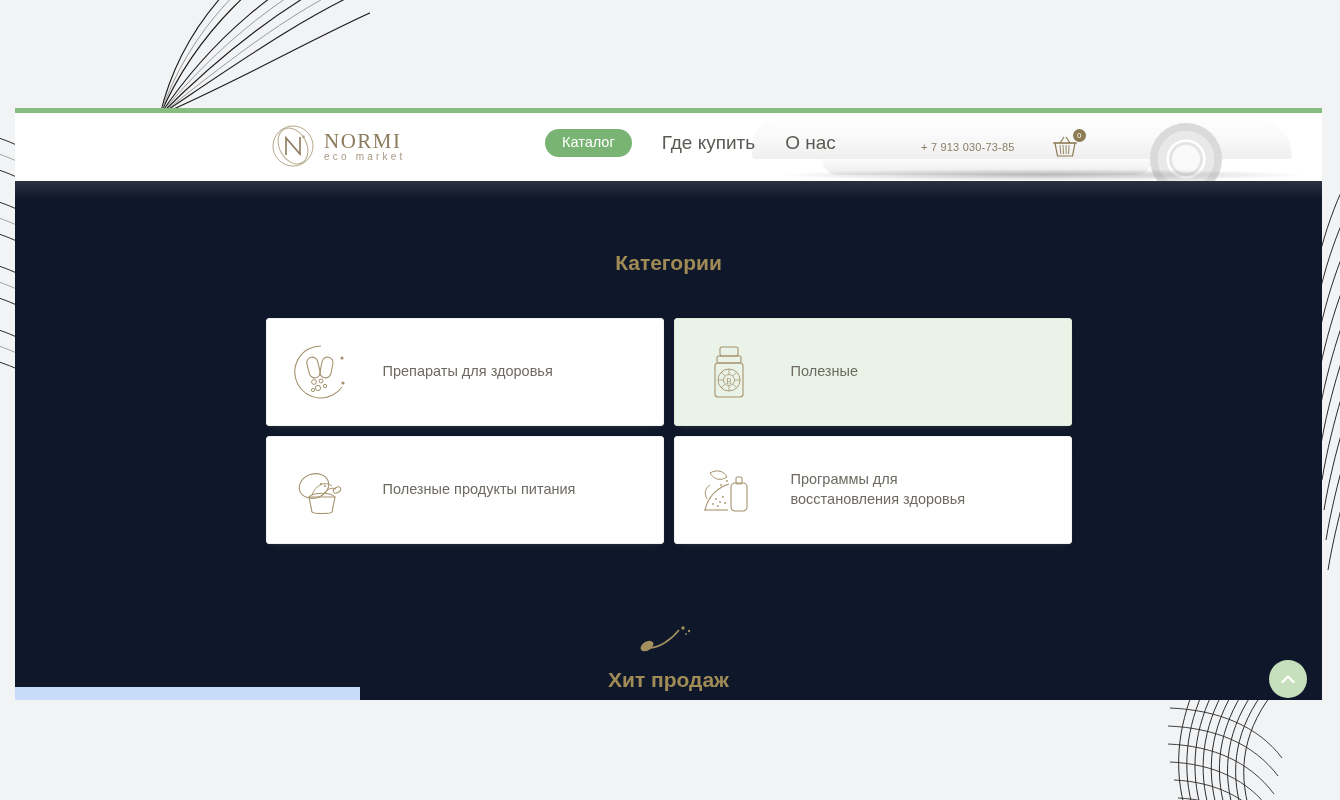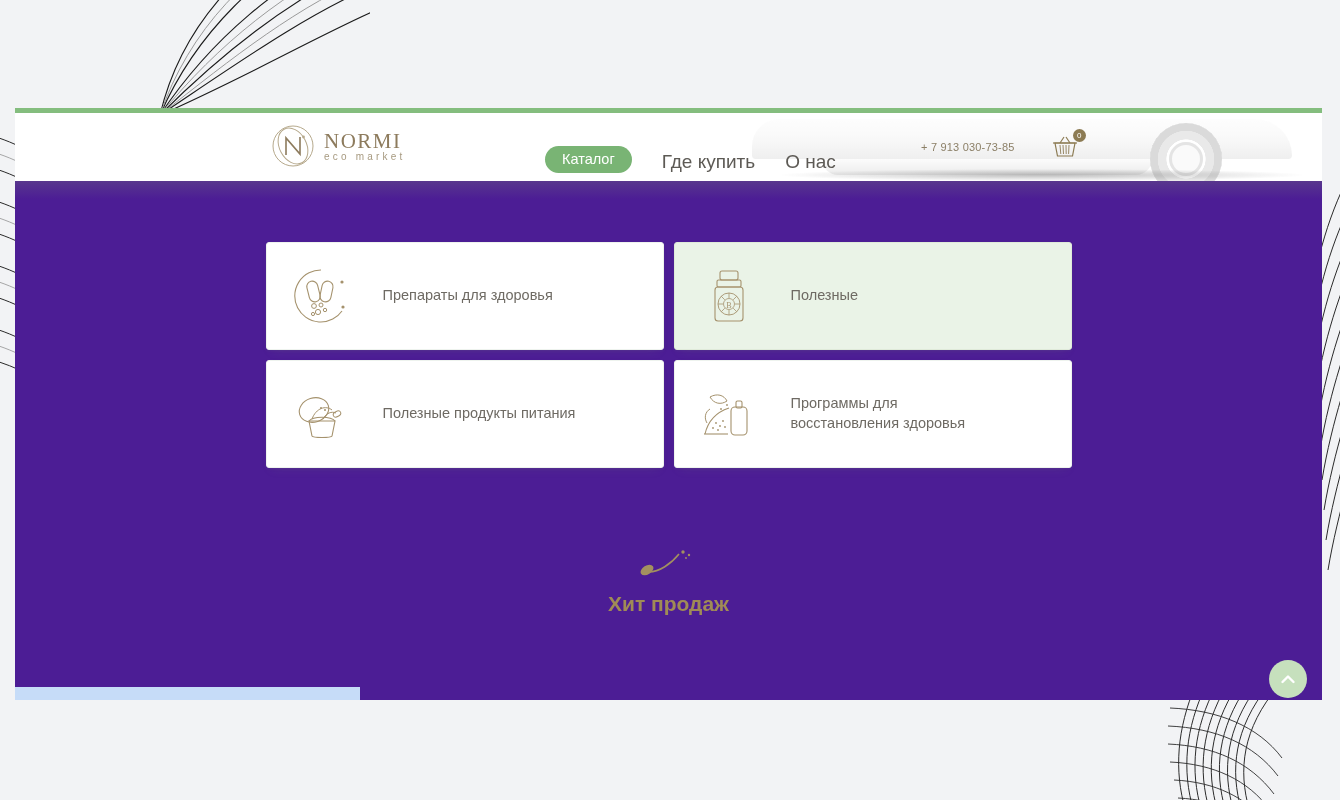--- a/index.html
+++ b/index.html
@@ -19,21 +19,21 @@
   #deco-top-leaf  { left: 140px;  top: -60px; }
   #deco-left-lines{ left: -30px;  top: 120px; }
   #deco-right-lines{ left: 1298px; top: 150px; }
   #deco-bottom-mesh{ left: 1140px; top: 700px; }
 
   
   #page {
     position: absolute;
     left: 15px; top: 108px;
     width: 1307px; height: 592px;
-    background: #4c1d95;
+    background: #0f172a;
     overflow: hidden;
   }
 
   #green-top-bar {
     position: absolute; left: 0; top: 0;
     width: 100%; height: 5px;
     background: #84bd7e;
   }
 
   
@@ -91,21 +91,21 @@
   #logo-text { display: flex; flex-direction: column; line-height: 1; }
   #logo-title {
     font-size: 21px; letter-spacing: 1.5px; color: #8d7b5d; font-weight: 400;
     font-family: "Liberation Serif", serif;
   }
   #logo-sub {
     font-size: 10px; letter-spacing: 3.2px; color: #a79a80; margin-top: 0;
   }
 
   
-  #main-nav { position: absolute; left: 530px; top: 0; height: 60px; display: flex; align-items: flex-end; gap: 30px; }
+  #main-nav { position: absolute; left: 530px; top: 0; height: 60px; display: flex; align-items: center; gap: 30px; }
   #catalog-button {
     background: #79b474; color: #ffffff;
     font-size: 14.5px; padding: 6px 17px 7px; border-radius: 14px;
     border: none; cursor: pointer; line-height: 1;
   }
   .nav-link { font-size: 19px; color: #5d5a55; text-decoration: none; cursor: pointer; white-space: nowrap; }
 
   
   #header-contact { position: absolute; left: 906px; top: 0; height: 68px; display: flex; align-items: center; gap: 36px; }
   #phone-number { font-size: 11px; color: #8b7f66; letter-spacing: .2px; white-space: nowrap; cursor: pointer; }
@@ -302,20 +302,21 @@
             <span id="cart-badge">0</span>
           </span>
         </div>
 
       </div>
     </div>
     <div id="header-band-shadow"></div>
 
     <div id="content">
 
+      <h2 class="section-title" id="categories-title">Категории</h2>
 
       <div id="categories-grid">
 
         <div class="category-card">
           <span class="category-icon">
             <svg width="62" height="62" viewBox="0 0 62 62">
               <path d="M31 5 A26 26 0 1 0 52 46" fill="none" stroke="#a5926d" stroke-width="1.1"></path>
               <circle cx="52" cy="17" r="1.6" fill="#a5926d"></circle>
               <circle cx="53" cy="42" r="1.6" fill="#a5926d"></circle>
               <rect x="18" y="16" width="11" height="21" rx="5.5" fill="none" stroke="#a5926d" stroke-width="1.1" transform="rotate(-14 23.5 26.5)"></rect>

